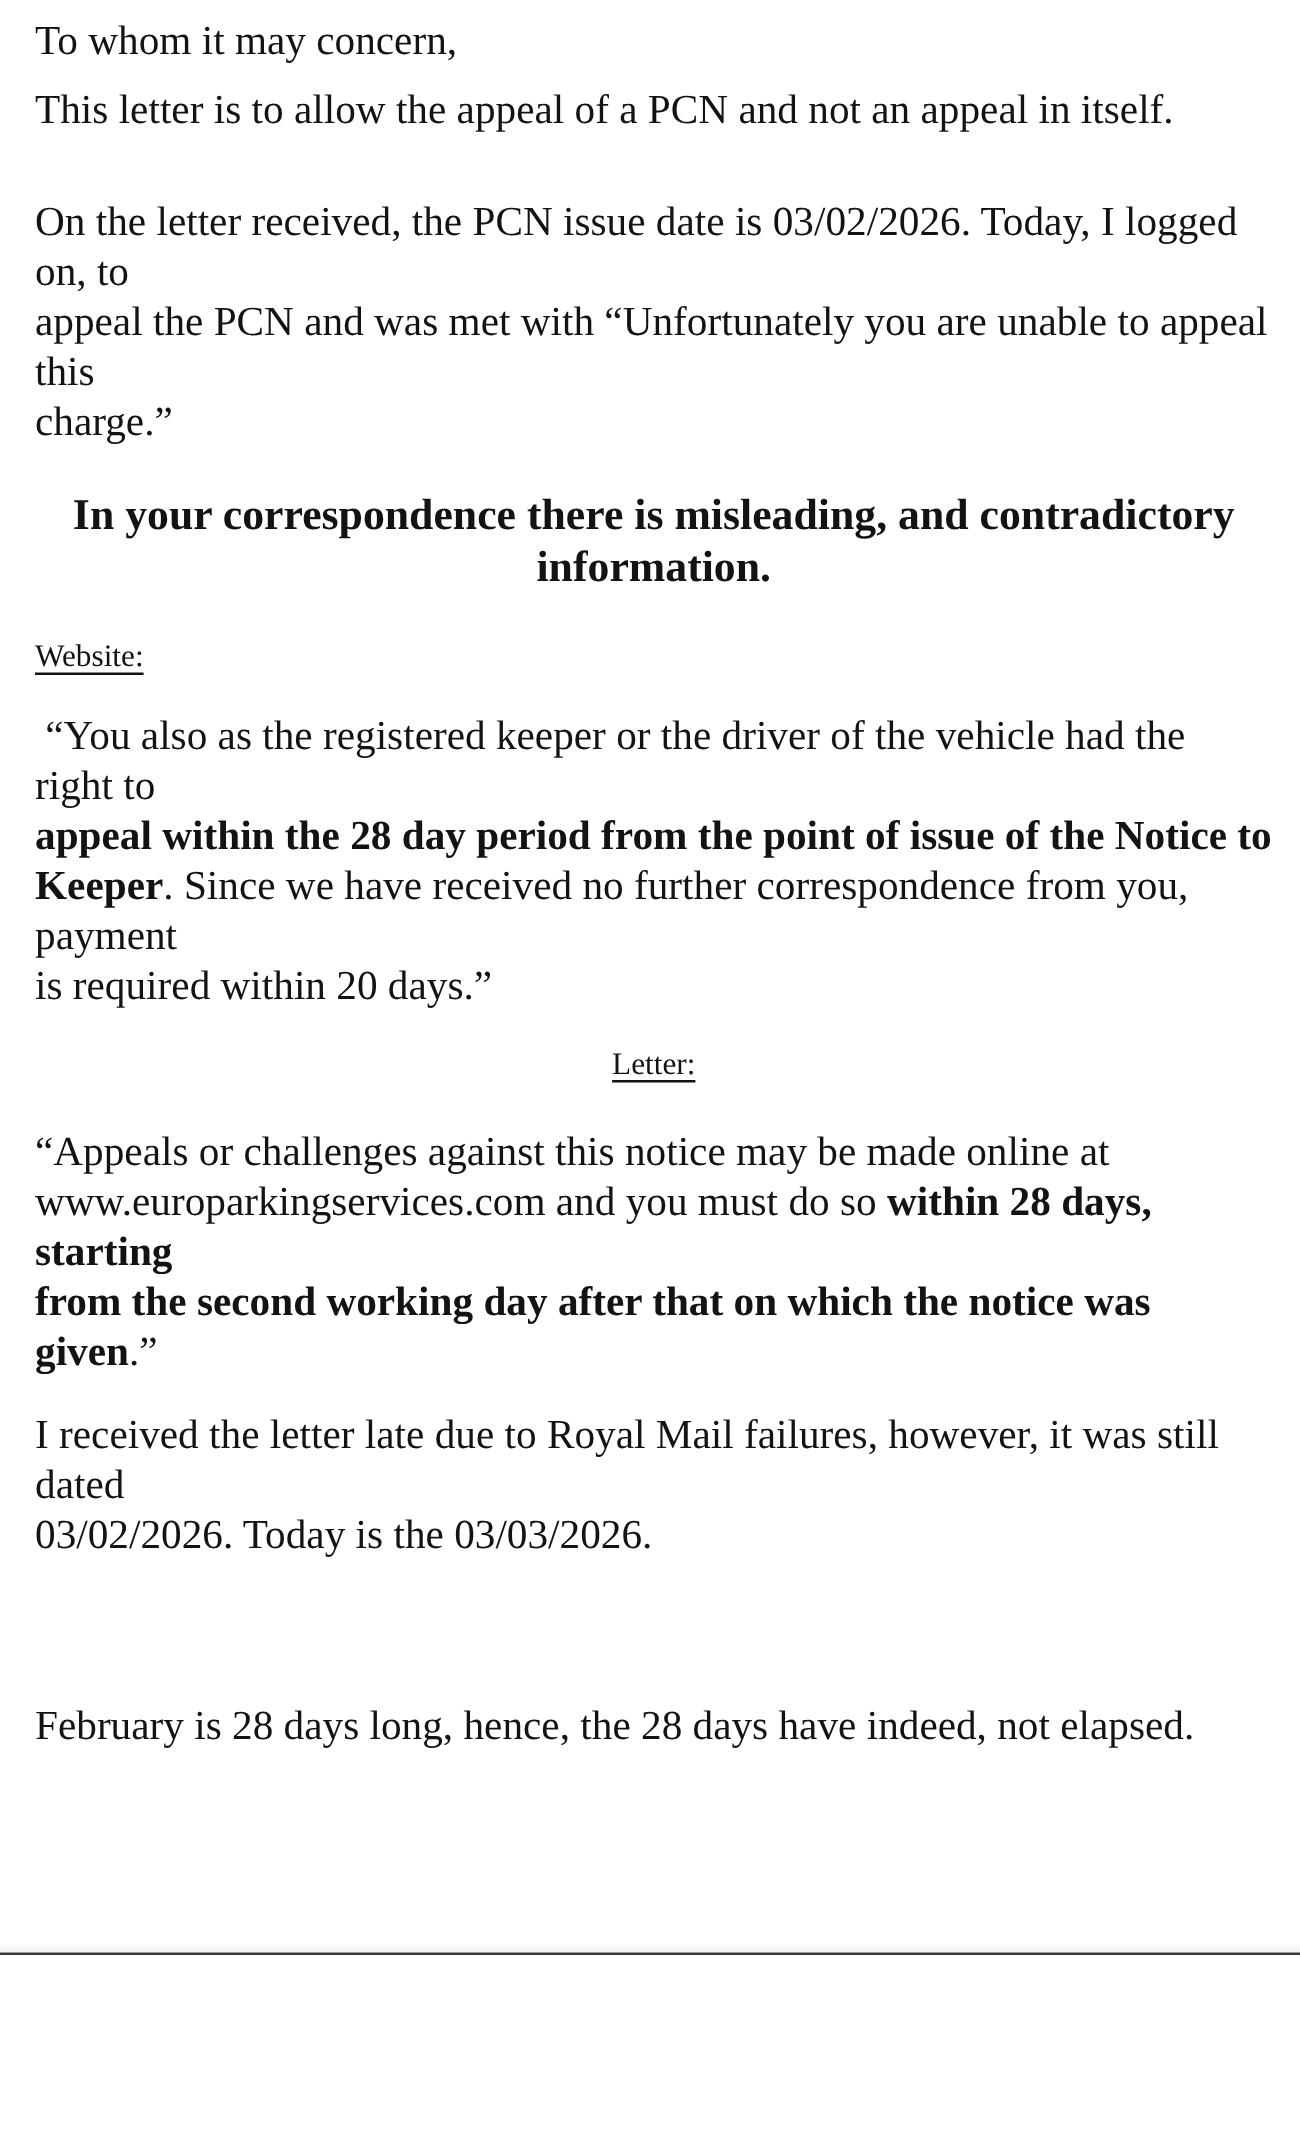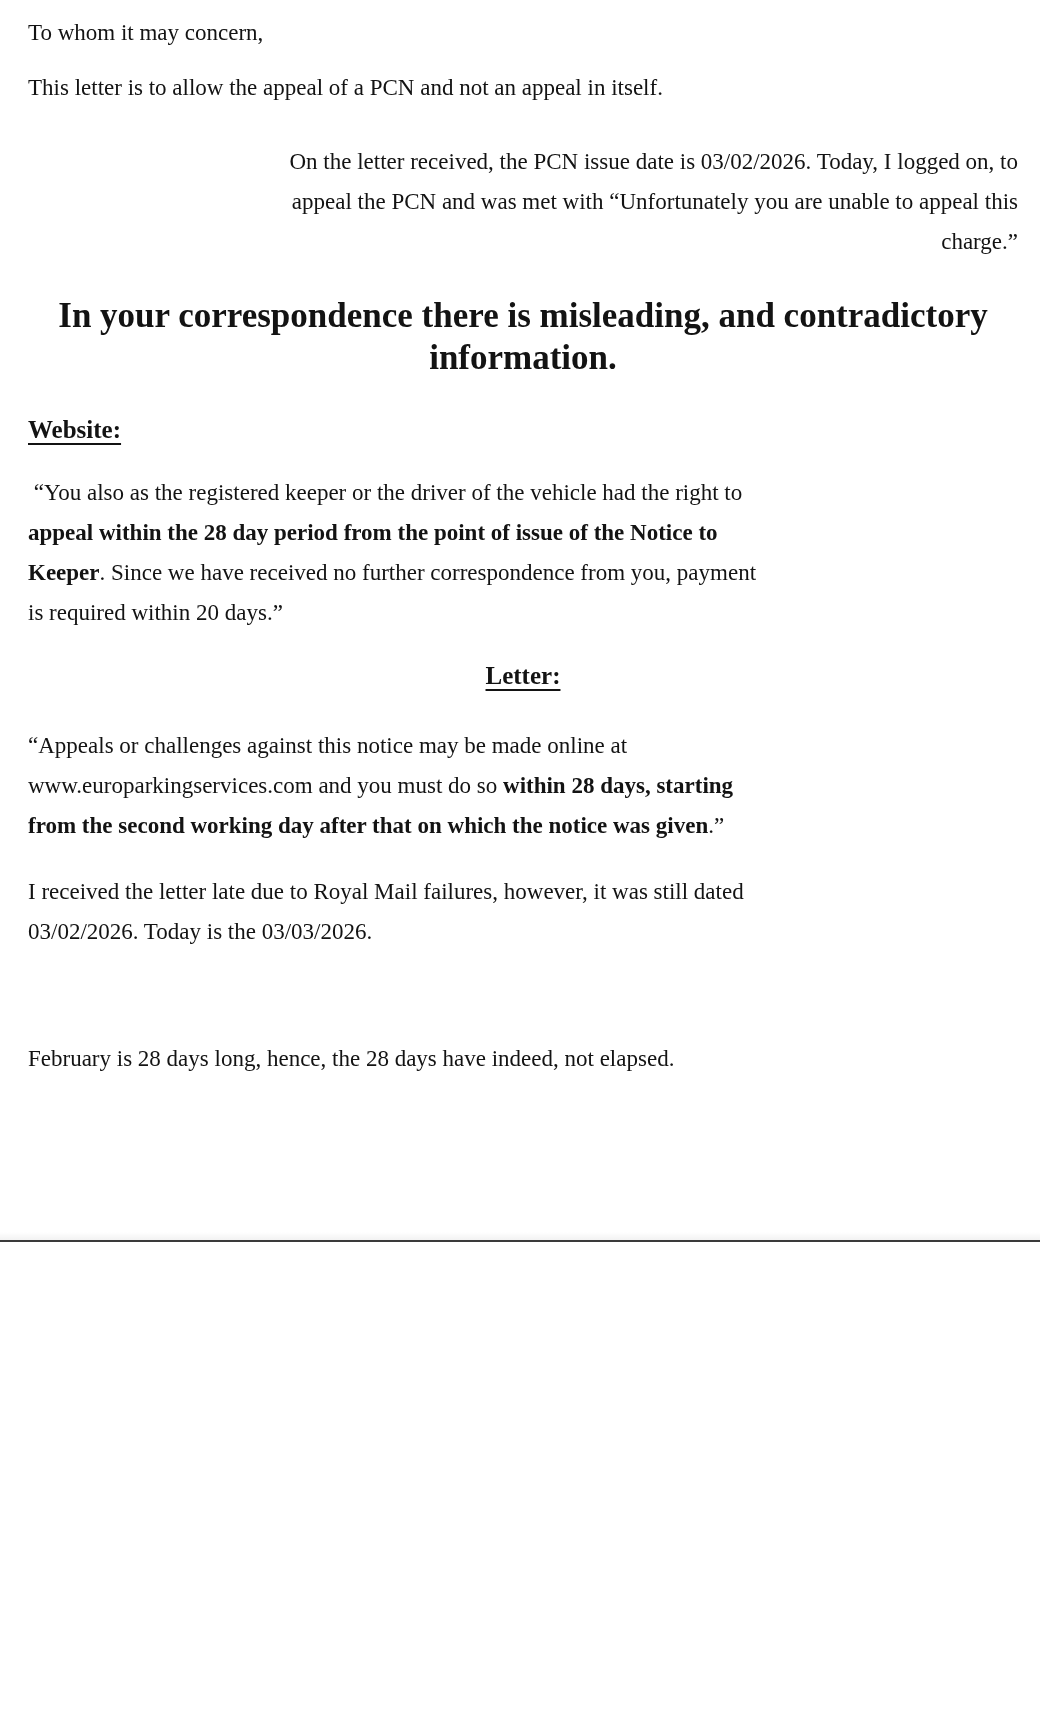--- a/index.html
+++ b/index.html
@@ -14,65 +14,65 @@
     font-family: "Liberation Serif", "DejaVu Serif", serif;
     color: #131313;
   }
   .doc {
     padding-top: 13px;
     padding-left: 28px;
     padding-right: 22px;
   }
   .para {
     margin: 0;
-    font-size: 23px;
+    font-size: 33px;
     line-height: 40px;
     white-space: pre-wrap;
     max-width: 990px;
   }
   .run { font-weight: 400; }
   .run-bold { font-weight: 700; }
   .heading-center {
     margin: 0;
     font-size: 35px;
     line-height: 42px;
     font-weight: 700;
     text-align: center;
     white-space: pre-wrap;
     max-width: 990px;
   }
   .label-underline {
     margin: 0;
     font-size: 25px;
     line-height: 40px;
-    font-weight: 700;
+    font-weight: 400;
     white-space: pre-wrap;
   }
   .label-underline .u {
     text-decoration: underline;
     text-decoration-thickness: 2px;
     text-underline-offset: 5px;
   }
   .divider {
     width: 1040px;
     margin-left: -28px;
     height: 8px;
     border-bottom: 2px solid #3a3a3a;
     background: linear-gradient(to bottom, rgba(0,0,0,0) 0%, rgba(0,0,0,0.05) 100%);
   }
   
   .mt-intro     { margin-top: 15px; }
-  .mt-issue     { margin-top: 34px; text-align: right; }
+  .mt-issue     { margin-top: 50px; }
   .mt-heading   { margin-top: 33px; }
   .mt-website   { margin-top: 31px; }
   .mt-wquote    { margin-top: 23px; }
   .mt-letter    { margin-top: 23px; text-align: center; }
   .mt-lquote    { margin-top: 30px; }
   .mt-received  { margin-top: 26px; }
-  .mt-february  { margin-top: 87px; }
+  .mt-february  { margin-top: 113px; }
   .mt-divider   { margin-top: 153px; }
   .mt-judging   { margin-top: 175px; }
   .mt-complaint { margin-top: 18px; }
 </style>
 </head>
 <body>
 
 <main class="doc">
 
   <p class="para"><span class="run">To whom it may concern,</span></p>

